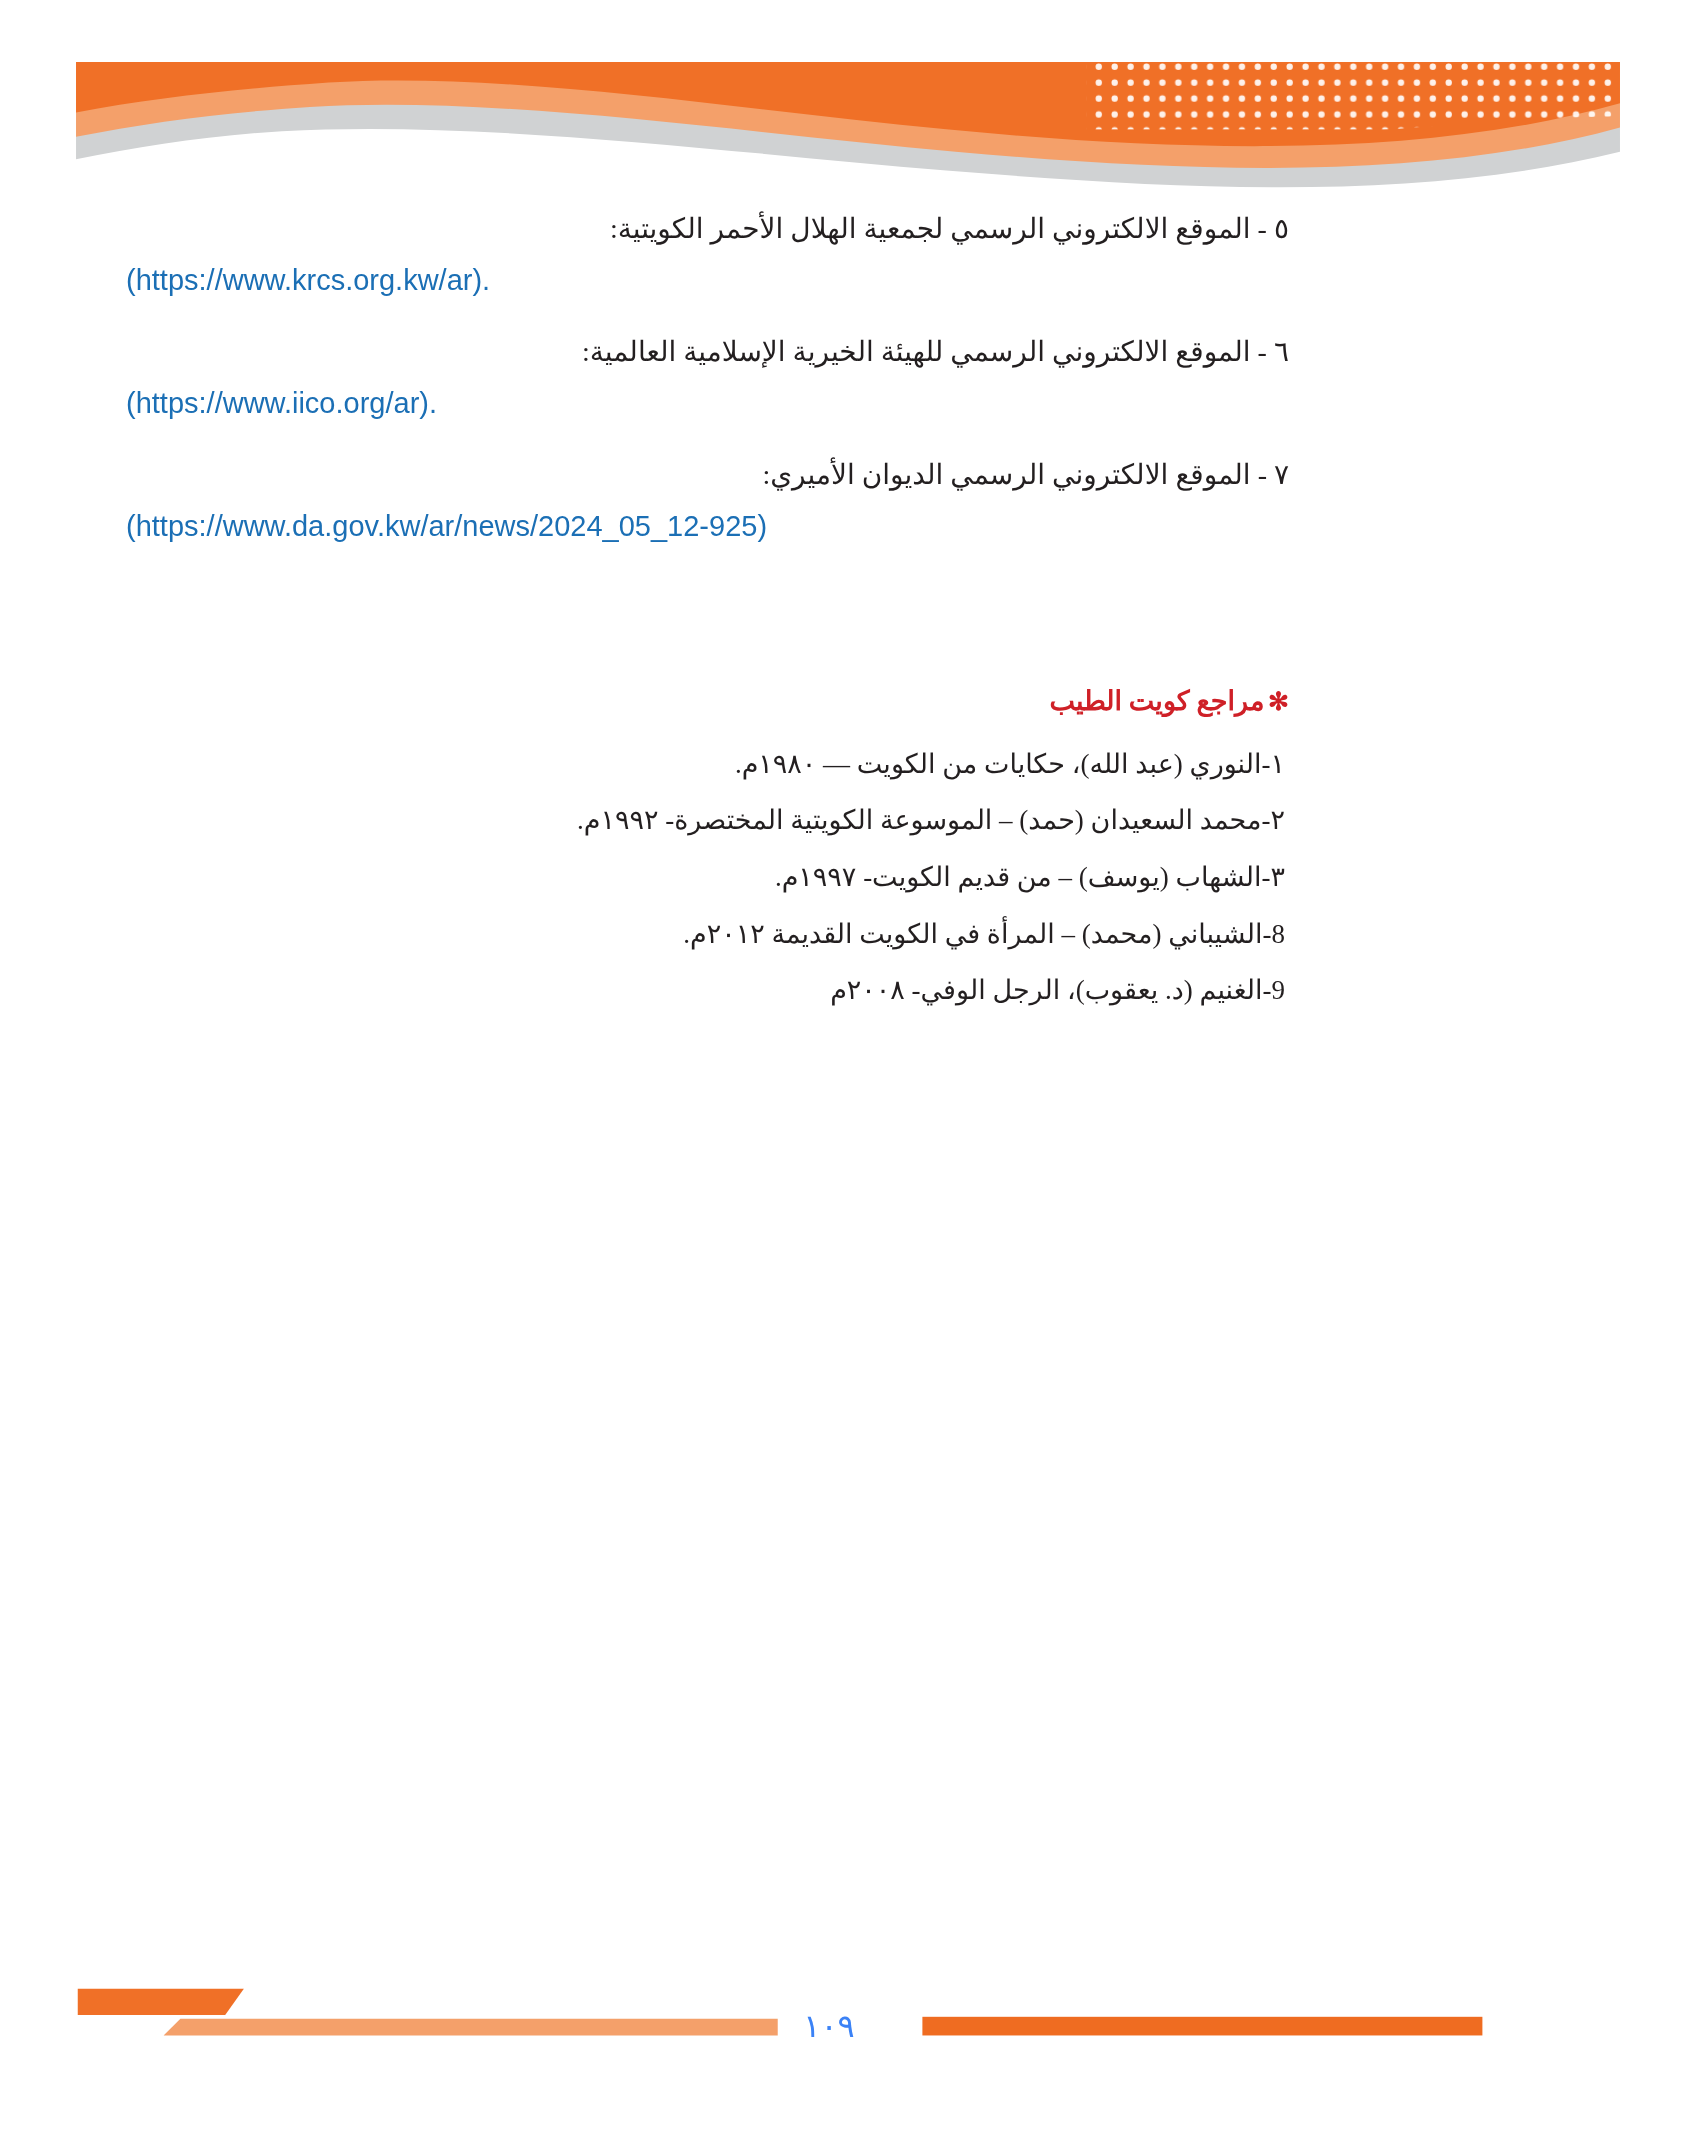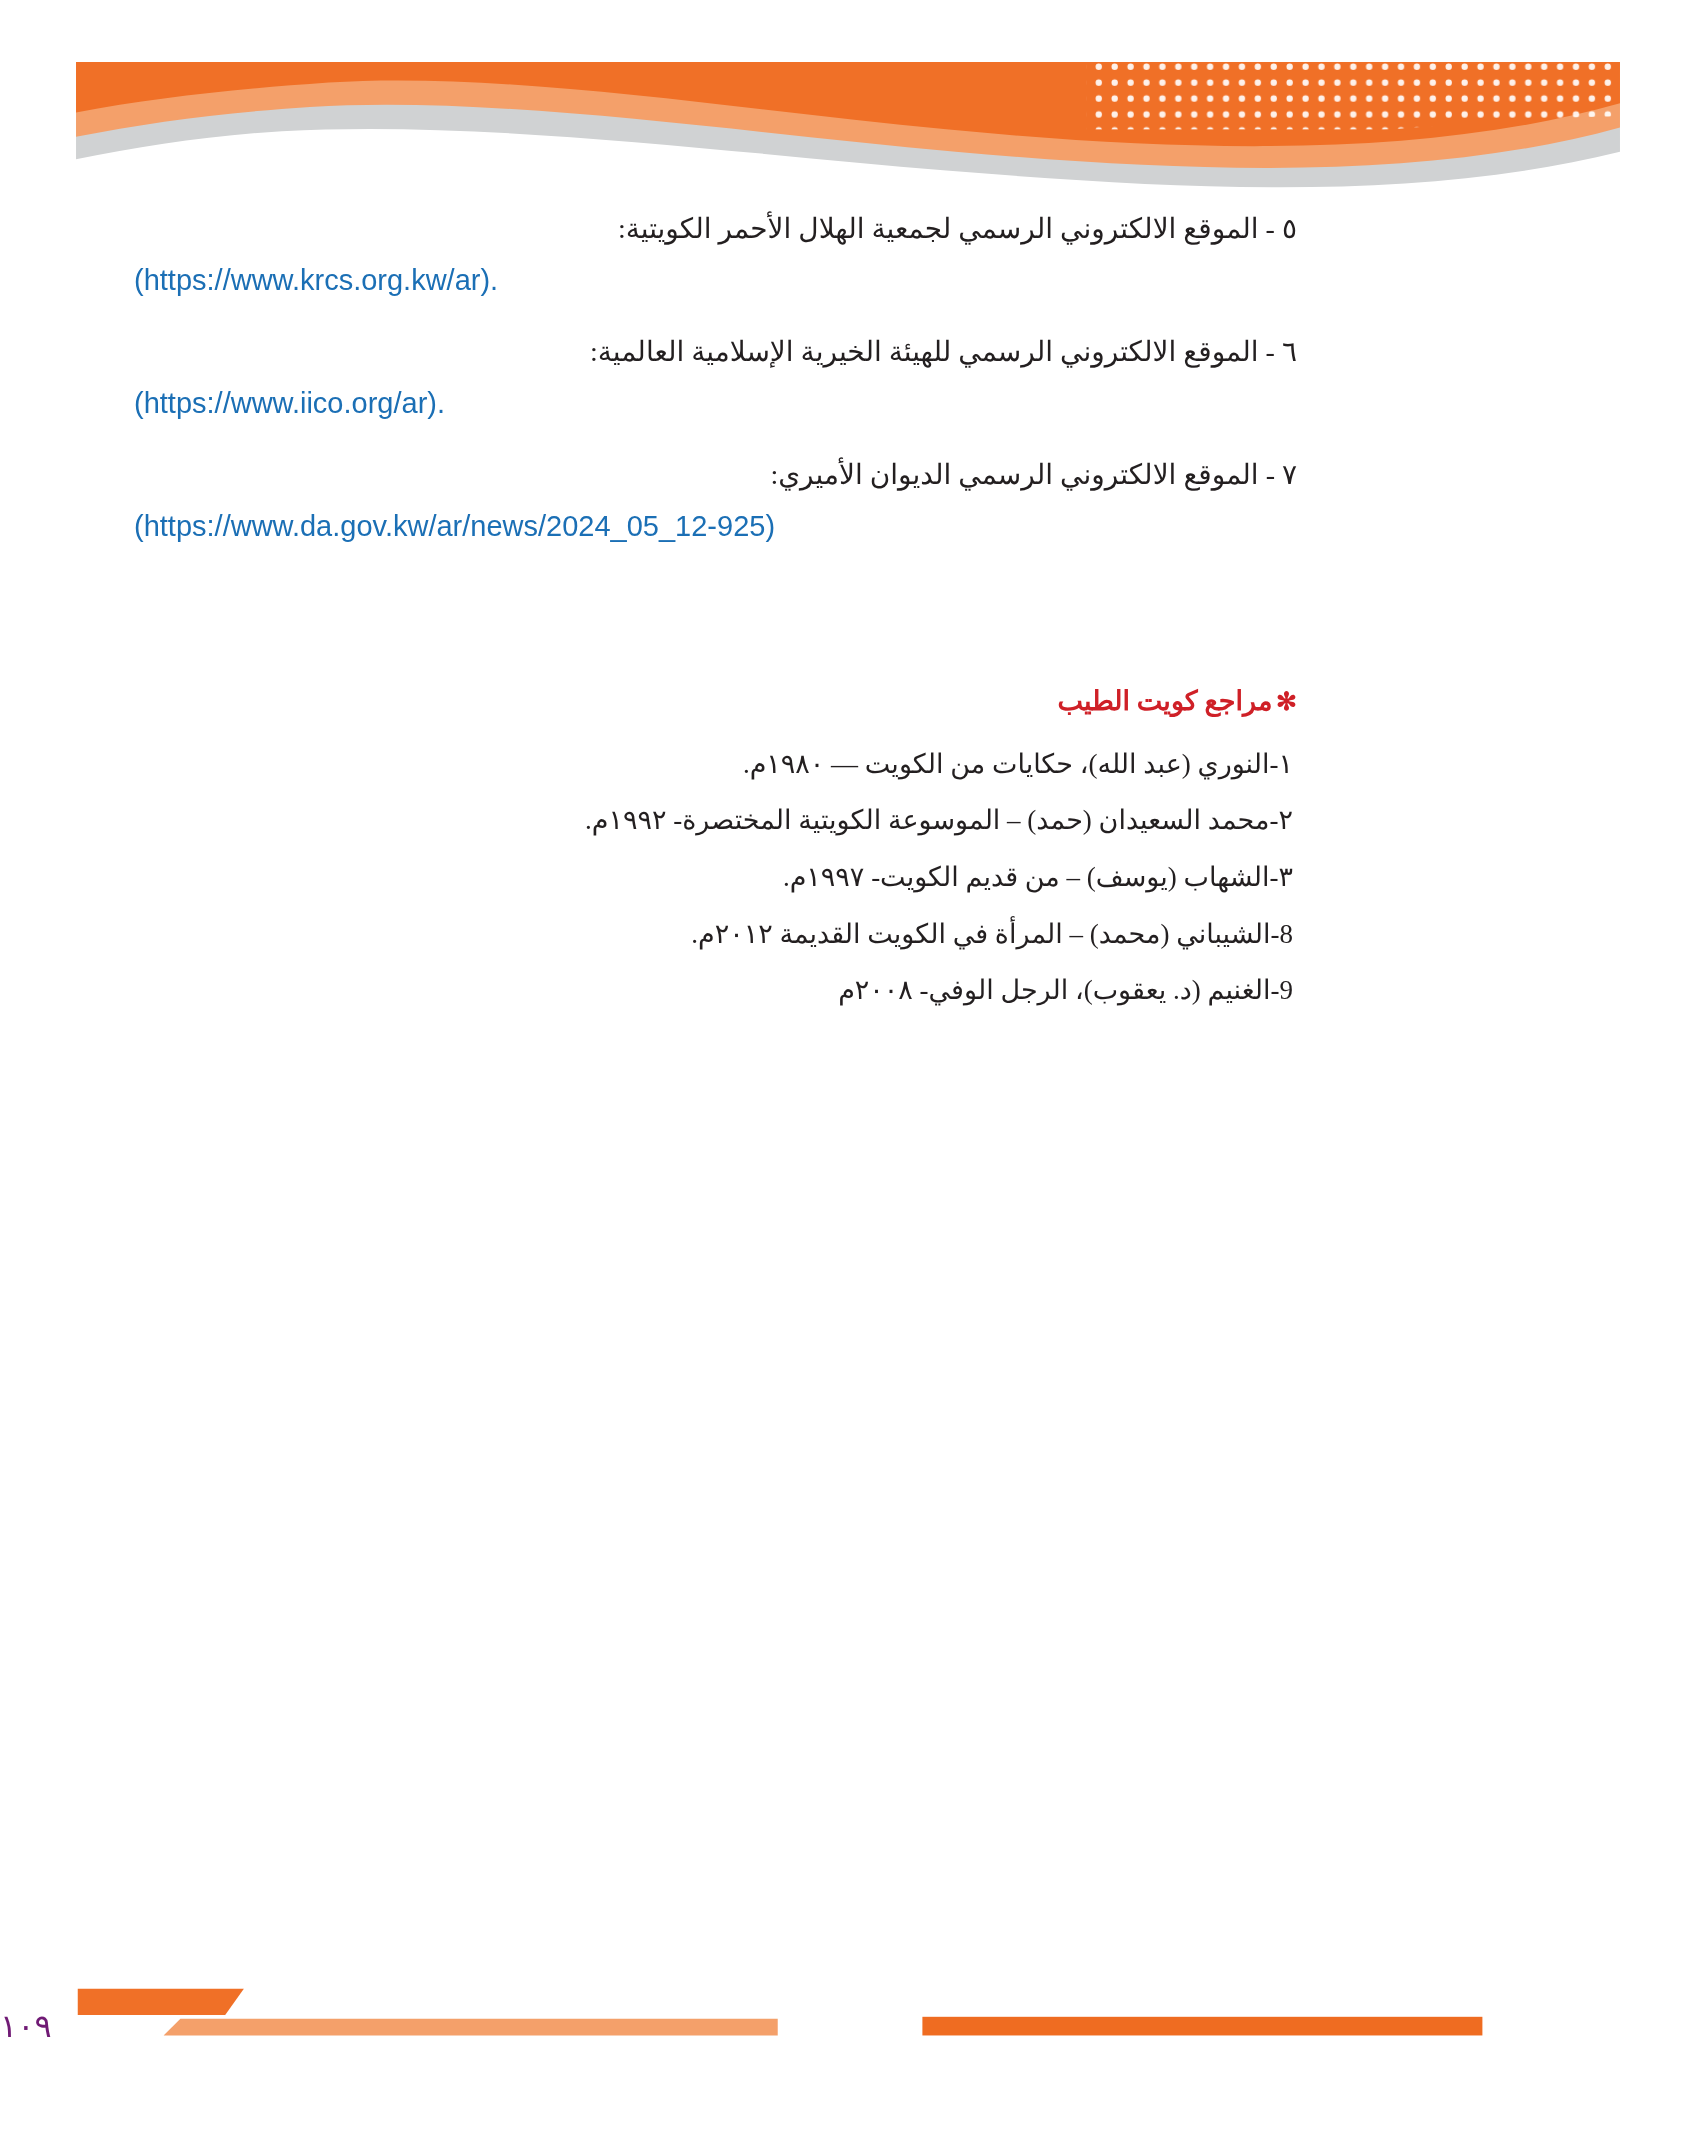--- a/index.html
+++ b/index.html
@@ -23,21 +23,21 @@
     width: 1546px;
     height: 131px;
     overflow: hidden;
   }
   .header-deco svg { display: block; }
 
   
   .page-body {
     position: absolute;
     top: 204px;
-    left: 12px;
+    left: 4px;
     width: 1407px;
     padding: 0 122px;
     box-sizing: border-box;
   }
 
   .ref-block { margin-bottom: 5.6px; }
 
   .ref-line-ar {
     text-align: right;
     font-size: 28px;
@@ -88,23 +88,23 @@
     left: 0;
     width: 1702px;
     height: 84px;
   }
   .footer svg { display: block; }
   .page-number {
     position: absolute;
     bottom: 101px;
     left: 0;
     width: 1658px;
-    text-align: left;
+    text-align: center;
     font-size: 32px;
-    color: #701a75;
+    color: #3b82f6;
     font-family: "Liberation Serif", serif;
     letter-spacing: 1.9px;
   }
 </style>
 </head>
 <body>
 
 <div class="header-deco">
   <svg width="1546" height="131" viewBox="0 0 1650 140" xmlns="http://www.w3.org/2000/svg">
     <defs>

